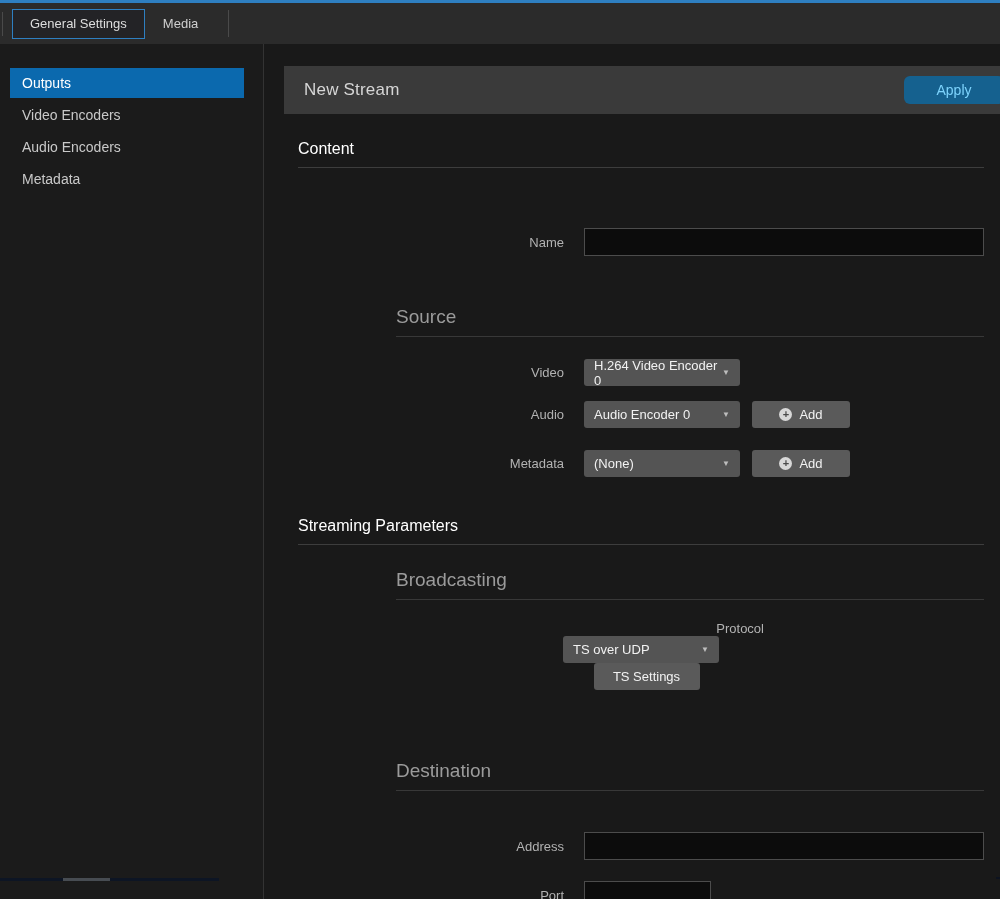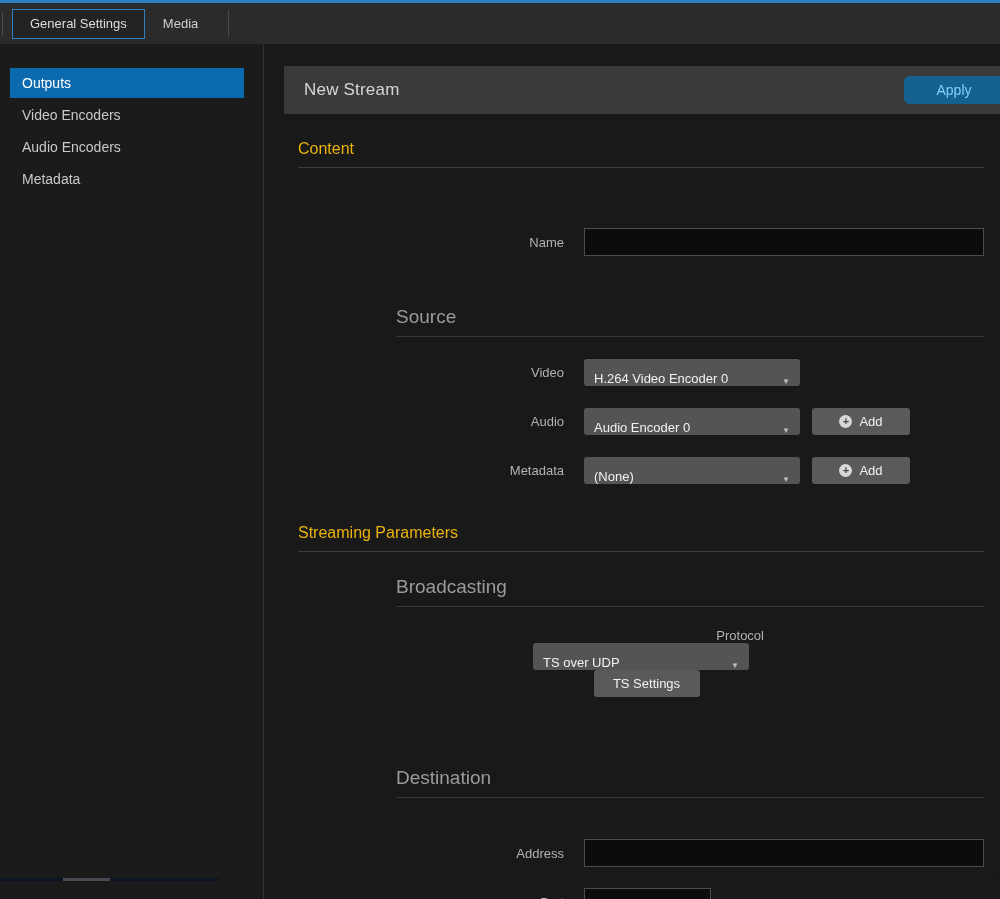--- a/index.html
+++ b/index.html
@@ -35,55 +35,55 @@
   .content { flex:1; position:relative; }
   .panel-header { margin:22px 12px 0 20px; height:48px; background:#3a3a3a;
                   display:flex; align-items:center; justify-content:space-between;
                   padding:0 20px; }
   .panel-title { font-size:17px; color:#d6d6d6; letter-spacing:.2px; }
   .apply-btn { width:100px; height:28px; background:#15618f; color:#7dd3fc;
                border:none; border-radius:6px; font-size:14px; cursor:pointer;
                font-family:"Liberation Sans", sans-serif; }
 
   .section { margin:0 52px 0 34px; }
-  .section-title { color:#eab308; font-size:16px; font-weight:400; margin-top:26px; }
+  .section-title { color:#ffffff; font-size:16px; font-weight:400; margin-top:26px; }
   .section-rule { border:none; border-top:1px solid #3d3d3d; margin-top:9px; }
   .sub-head { margin-left:98px; }
   .sub-title { color:#9b9b9b; font-size:19px; font-weight:400; }
   .sub-rule { border:none; border-top:1px solid #383838; margin-top:8px; }
 
   .form-row { display:flex; align-items:center; }
   .row-label { width:286px; text-align:right; padding-right:20px;
                font-size:13px; color:#b2b2b2; flex:none; }
   .text-input { height:28px; width:400px; background:#0c0c0c; border:1px solid #4c4c4c;
                 color:#dddddd; padding:0 8px; font-size:13px;
                 font-family:"Liberation Sans", sans-serif; }
   .text-input.small { width:127px; }
 
-  .dropdown { width:216px; height:27px; background:#545454; border-radius:3px;
-              display:flex; align-items:flex-end; justify-content:space-between;
+  .dropdown { width:156px; height:27px; background:#545454; border-radius:3px;
+              display:flex; align-items:center; justify-content:space-between;
               padding:0 10px; cursor:pointer; flex:none; }
   .dropdown .dd-value { font-size:13px; color:#f2f2f2; }
   .caret { font-size:8px; color:#bdbdbd; }
 
   .gray-btn { height:27px; background:#5a5a5a; border:none; border-radius:3px;
               color:#f2f2f2; font-size:13px; display:flex; align-items:center;
               justify-content:center; gap:7px; cursor:pointer;
               font-family:"Liberation Sans", sans-serif; }
   .add-btn { width:98px; margin-left:12px; }
   .ts-btn { width:106px; margin-left:11px; }
   .plus-icon { width:13px; height:13px; border-radius:50%; background:#d8d8d8;
                color:#4a4a4a; font-size:11px; line-height:13px; text-align:center;
                font-weight:bold; flex:none; }
 
   
   .row-name { margin-top:60px; }
   .head-source { margin-top:50px; }
   .row-video { margin-top:22px; }
-  .row-audio { margin-top:22px; }
+  .row-audio { margin-top:15px; }
   .row-metadata { margin-top:22px; }
   .title-streaming { margin-top:40px; }
   .head-broadcasting { margin-top:24px; }
   .row-protocol { margin-top:21px;flex-direction:column; }
   .head-destination { margin-top:70px; }
   .row-address { margin-top:41px; }
   .row-port { margin-top:21px; }
 </style>
 </head>
 <body>

